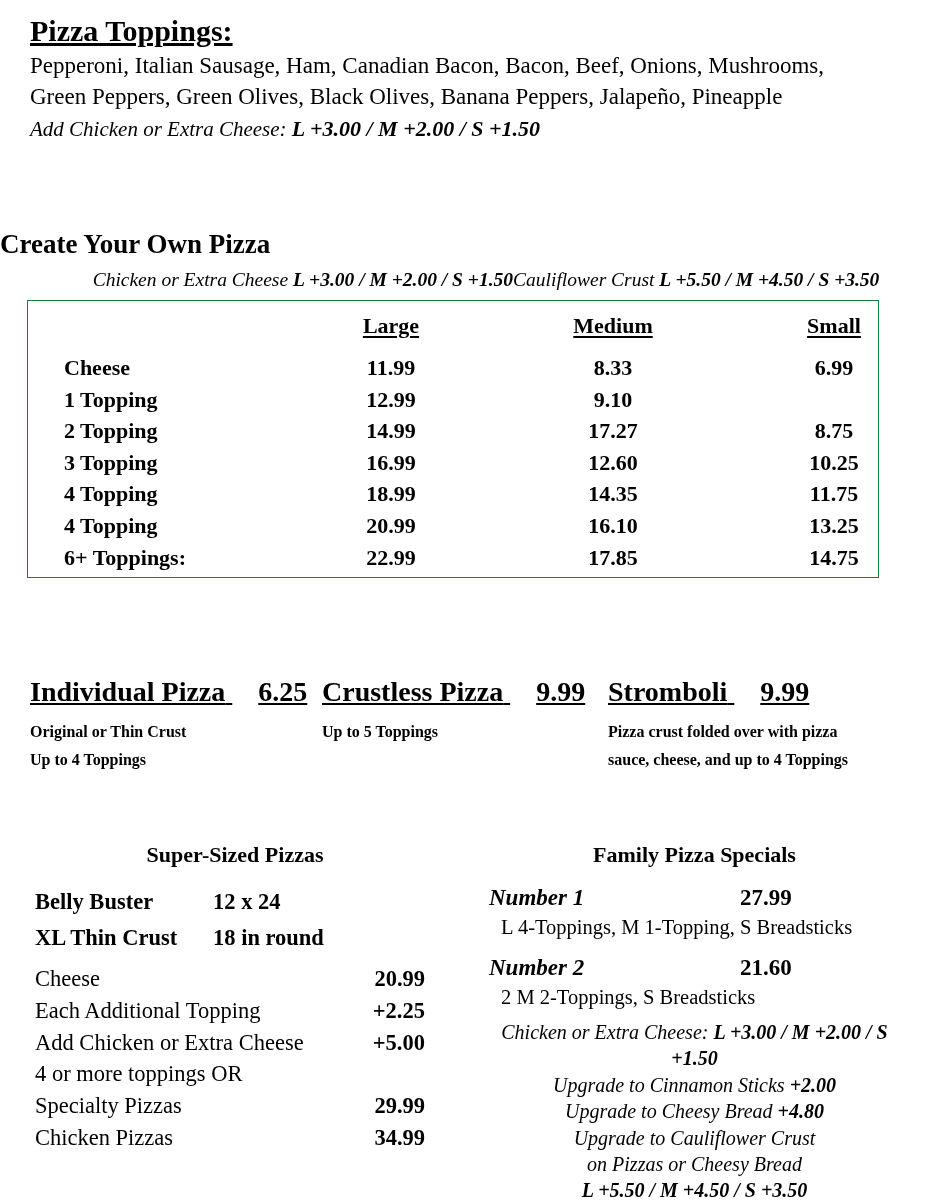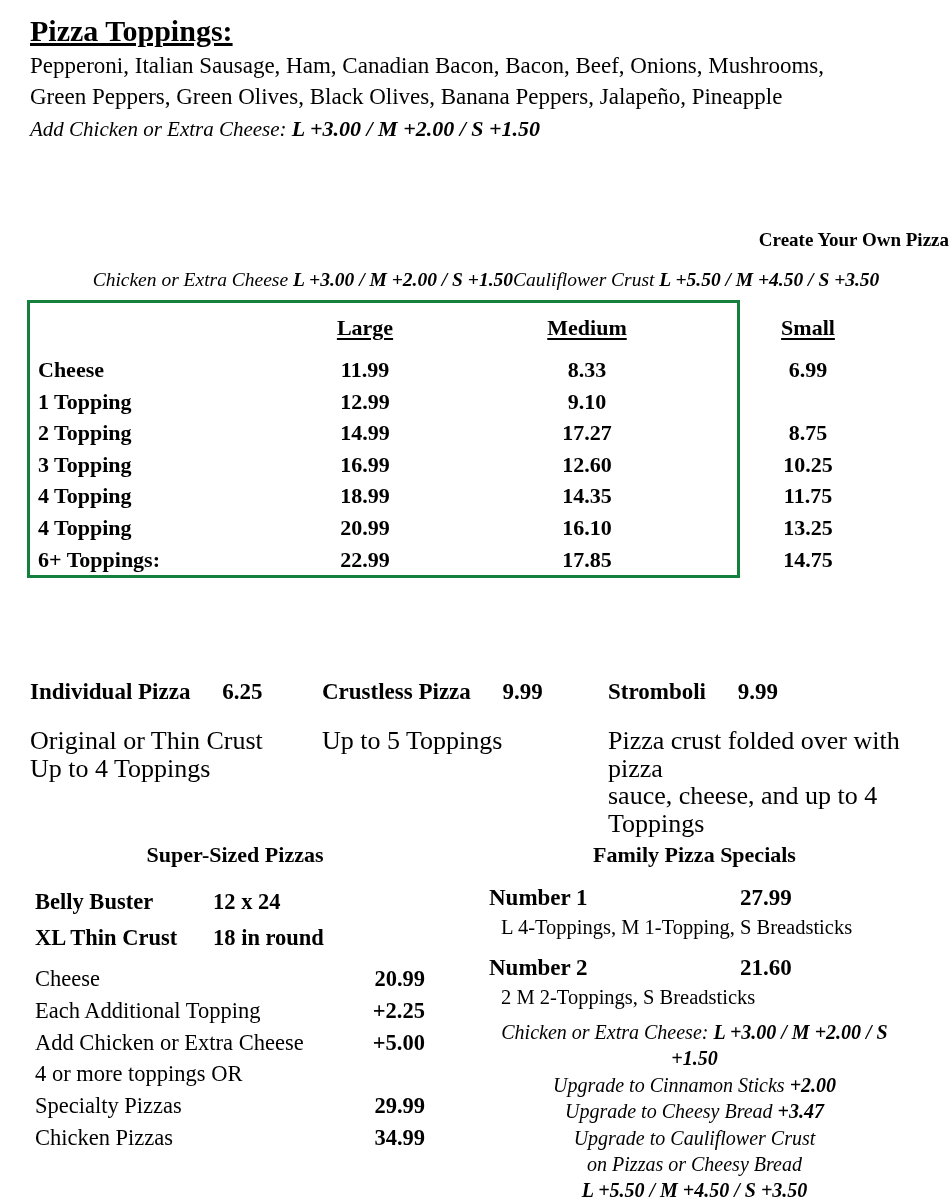--- a/index.html
+++ b/index.html
@@ -17,69 +17,69 @@
   
   #toppings-section { left: 30px; top: 12px; width: 892px; }
   .toppings-heading {
     font-size: 30px; font-weight: bold; line-height: 38px; margin: 0; text-decoration: underline;
   }
   .toppings-line { font-size: 23px; line-height: 31px; }
   .toppings-note { font-size: 21px; line-height: 30px; margin-top: 2px; font-style: italic; }
   .toppings-note .note-prices { font-weight: bold; font-size: 22px; }
 
   
-  #create-heading { left: 0; top: 229px; width: 949px; text-align: right;
-    font-size: 19px; font-weight: bold; }
+  #create-heading { left: 0; top: 229px; width: 949px; text-align: left;
+    font-size: 27px; font-weight: bold; }
   #create-notes { left: 42px; top: 269px; width: 888px;
     display: flex; justify-content: center;
     font-size: 19.5px; font-style: italic; }
   #create-notes .note-prices { font-weight: bold; }
 
   #price-table {
-    left: 27px; top: 300px; width: 713px; height: 278px;
-    border: 3px solid #15803d; box-sizing: border-box;
+    left: 27px; top: 300px; width: 852px; height: 278px;
+    border: 1px solid #15803d; box-sizing: border-box; padding-left: 28px;
   }
   .tbl-row {
     display: grid;
     grid-template-columns: 224px 222px 222px 220px;
     font-weight: bold; font-size: 22px;
   }
   .tbl-head { margin-top: 12px; }
   .tbl-head .col-h { text-align: center; }
   .tbl-head .col-h span { text-decoration: underline; text-underline-offset: 3px; }
   .tbl-body { margin-top: 13px; }
   .tbl-body .tbl-row { line-height: 31.6px; }
   .cell-label { padding-left: 8px; }
   .cell-price { text-align: center; }
 
   
   .mini-col { top: 678px; }
   #mini-1 { left: 30px;  width: 285px; }
   #mini-2 { left: 322px; width: 270px; }
   #mini-3 { left: 608px; width: 322px; }
-  .mini-title { font-size: 23px; font-weight: bold; line-height: 28px; }
+  .mini-title { font-size: 28px; font-weight: bold; line-height: 28px; text-decoration: underline; }
   .mini-title .mini-price { margin-left: 26px; }
-  .mini-desc { font-size: 26px; line-height: 27.5px; margin-top: 21px; }
+  .mini-desc { font-size: 16px; line-height: 27.5px; margin-top: 12px; font-weight: bold; }
 
   
   #super-section { left: 30px; top: 838px; width: 410px; }
   .section-heading { text-align: center; font-size: 22px; font-weight: bold; line-height: 33px; }
   .super-sub { text-align: center; font-style: italic; font-size: 18.5px; line-height: 23px; }
   .super-sizes { margin-top: 13px; }
   .size-row { display: flex; font-weight: bold; font-size: 22.5px; line-height: 36px; }
   .size-row .size-name { width: 178px; padding-left: 5px; }
   .super-prices { margin-top: 7px; }
   .price-row { display: flex; justify-content: space-between;
     font-size: 22.5px; line-height: 31.8px; padding-left: 5px; padding-right: 15px; }
   .price-row .row-price { font-weight: bold; }
 
   
   #family-section { left: 489px; top: 838px; width: 411px; }
   .special-name-row { display: flex; margin-top: 12px; font-weight: bold; font-size: 23px; line-height: 30px; }
-  .special-name-row .sp-name { width: 251px; }
+  .special-name-row .sp-name { width: 251px; font-style: italic; }
   .special-desc { font-size: 20.5px; line-height: 28px; padding-left: 12px; margin-bottom: 4px; }
   .family-notes { margin-top: 8px; text-align: center; font-style: italic; font-size: 20px; }
   .note-line { line-height: 26.4px; }
   .note-line .np { font-weight: bold; margin-left: 5px; }
 </style>
 </head>
 <body>
 
 <div class="abs" id="toppings-section">
   <h1 class="toppings-heading">Pizza Toppings:</h1>
@@ -246,21 +246,21 @@
   <div class="special-desc">2 M 2-Toppings, S Breadsticks</div>
 
   <div class="family-notes">
     <div class="note-line">
       <span>Chicken or Extra Cheese:</span><span class="np">L +3.00 / M +2.00 / S +1.50</span>
     </div>
     <div class="note-line">
       <span>Upgrade to Cinnamon Sticks</span><span class="np">+2.00</span>
     </div>
     <div class="note-line">
-      <span>Upgrade to Cheesy Bread</span><span class="np">+3.47</span>
+      <span>Upgrade to Cheesy Bread</span><span class="np">+4.80</span>
     </div>
     <div class="note-line">
       <span>Upgrade to Cauliflower Crust</span>
     </div>
     <div class="note-line">
       <span>on Pizzas or Cheesy Bread</span>
     </div>
     <div class="note-line">
       <span class="np" style="margin-left:0">L +5.50 / M +4.50 / S +3.50</span>
     </div>

